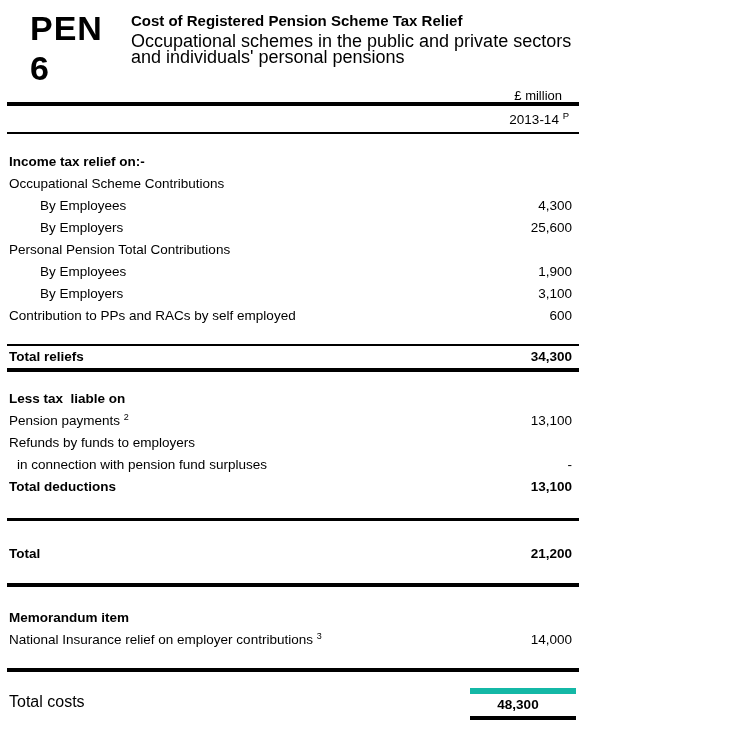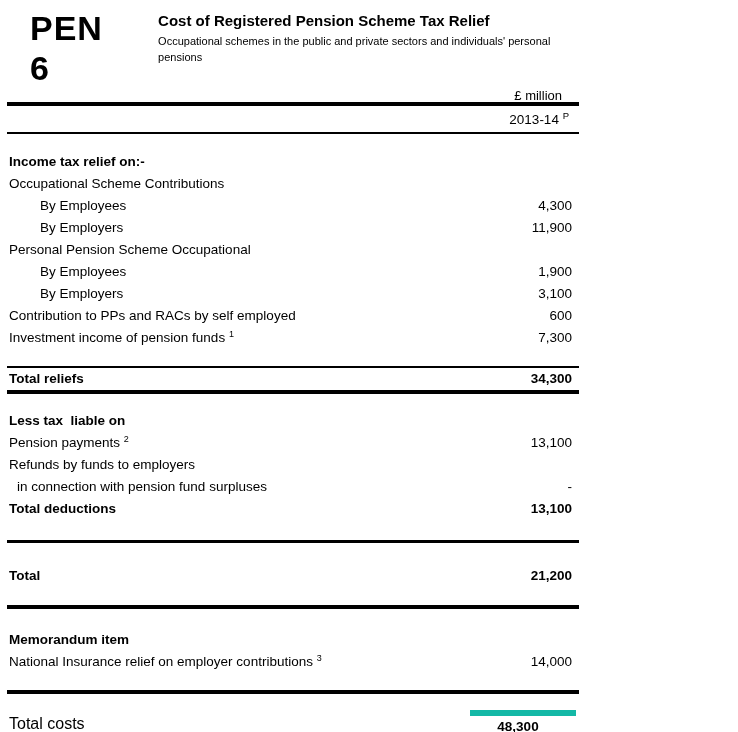--- a/index.html
+++ b/index.html
@@ -7,21 +7,21 @@
   .page {
     width:584px; height:732px; background:#ffffff; color:#000;
     font-family:"Liberation Sans", sans-serif; font-size:13.5px;
     overflow:hidden; position:relative;
   }
   
   .hdr { display:flex; padding:8px 0 0 30px; }
   .code { font-size:34px; font-weight:bold; letter-spacing:1px; line-height:40px; }
   .titleblock { margin-left:28px; padding-top:4px; }
   .title { font-size:15px; font-weight:bold; line-height:18px; }
-  .subtitle { font-size:11px; line-height:16px; margin-top:3px; }
+  .subtitle { font-size:18px; line-height:16px; margin-top:3px; }
 
   .unit-row { text-align:right; padding-right:22px; font-size:13px; line-height:12px; margin-top:2px; }
 
   
   .rule { height:2px; background:#000; margin:0 5px 0 7px; }
   .rule.thick { height:4px; }
   .rule.med { height:3px; }
   .dbl-rule { height:2px; border-top:2px solid #000; border-bottom:2px solid #000; margin:0 5px 0 7px; }
 
   
@@ -73,41 +73,37 @@
   <div class="row">
     <span class="label">Occupational Scheme Contributions</span>
     <span class="value"></span>
   </div>
   <div class="row indent1">
     <span class="label">By Employees</span>
     <span class="value">4,300</span>
   </div>
   <div class="row indent1">
     <span class="label">By Employers</span>
-    <span class="value">11,900</span>
+    <span class="value">25,600</span>
   </div>
   <div class="row">
-    <span class="label">Personal Pension Scheme Occupational</span>
+    <span class="label">Personal Pension Total Contributions</span>
     <span class="value"></span>
   </div>
   <div class="row indent1">
     <span class="label">By Employees</span>
     <span class="value">1,900</span>
   </div>
   <div class="row indent1">
     <span class="label">By Employers</span>
     <span class="value">3,100</span>
   </div>
   <div class="row">
     <span class="label">Contribution to PPs and RACs by self employed</span>
     <span class="value">600</span>
-  </div>
-  <div class="row">
-    <span class="label"><span>Investment income of pension funds</span> <sup>1</sup></span>
-    <span class="value">7,300</span>
   </div>
 
   <div class="rule m17"></div>
   <div class="row bold">
     <span class="label">Total reliefs</span>
     <span class="value">34,300</span>
   </div>
   <div class="dbl-rule"></div>
 
   <div class="row bold m16">

